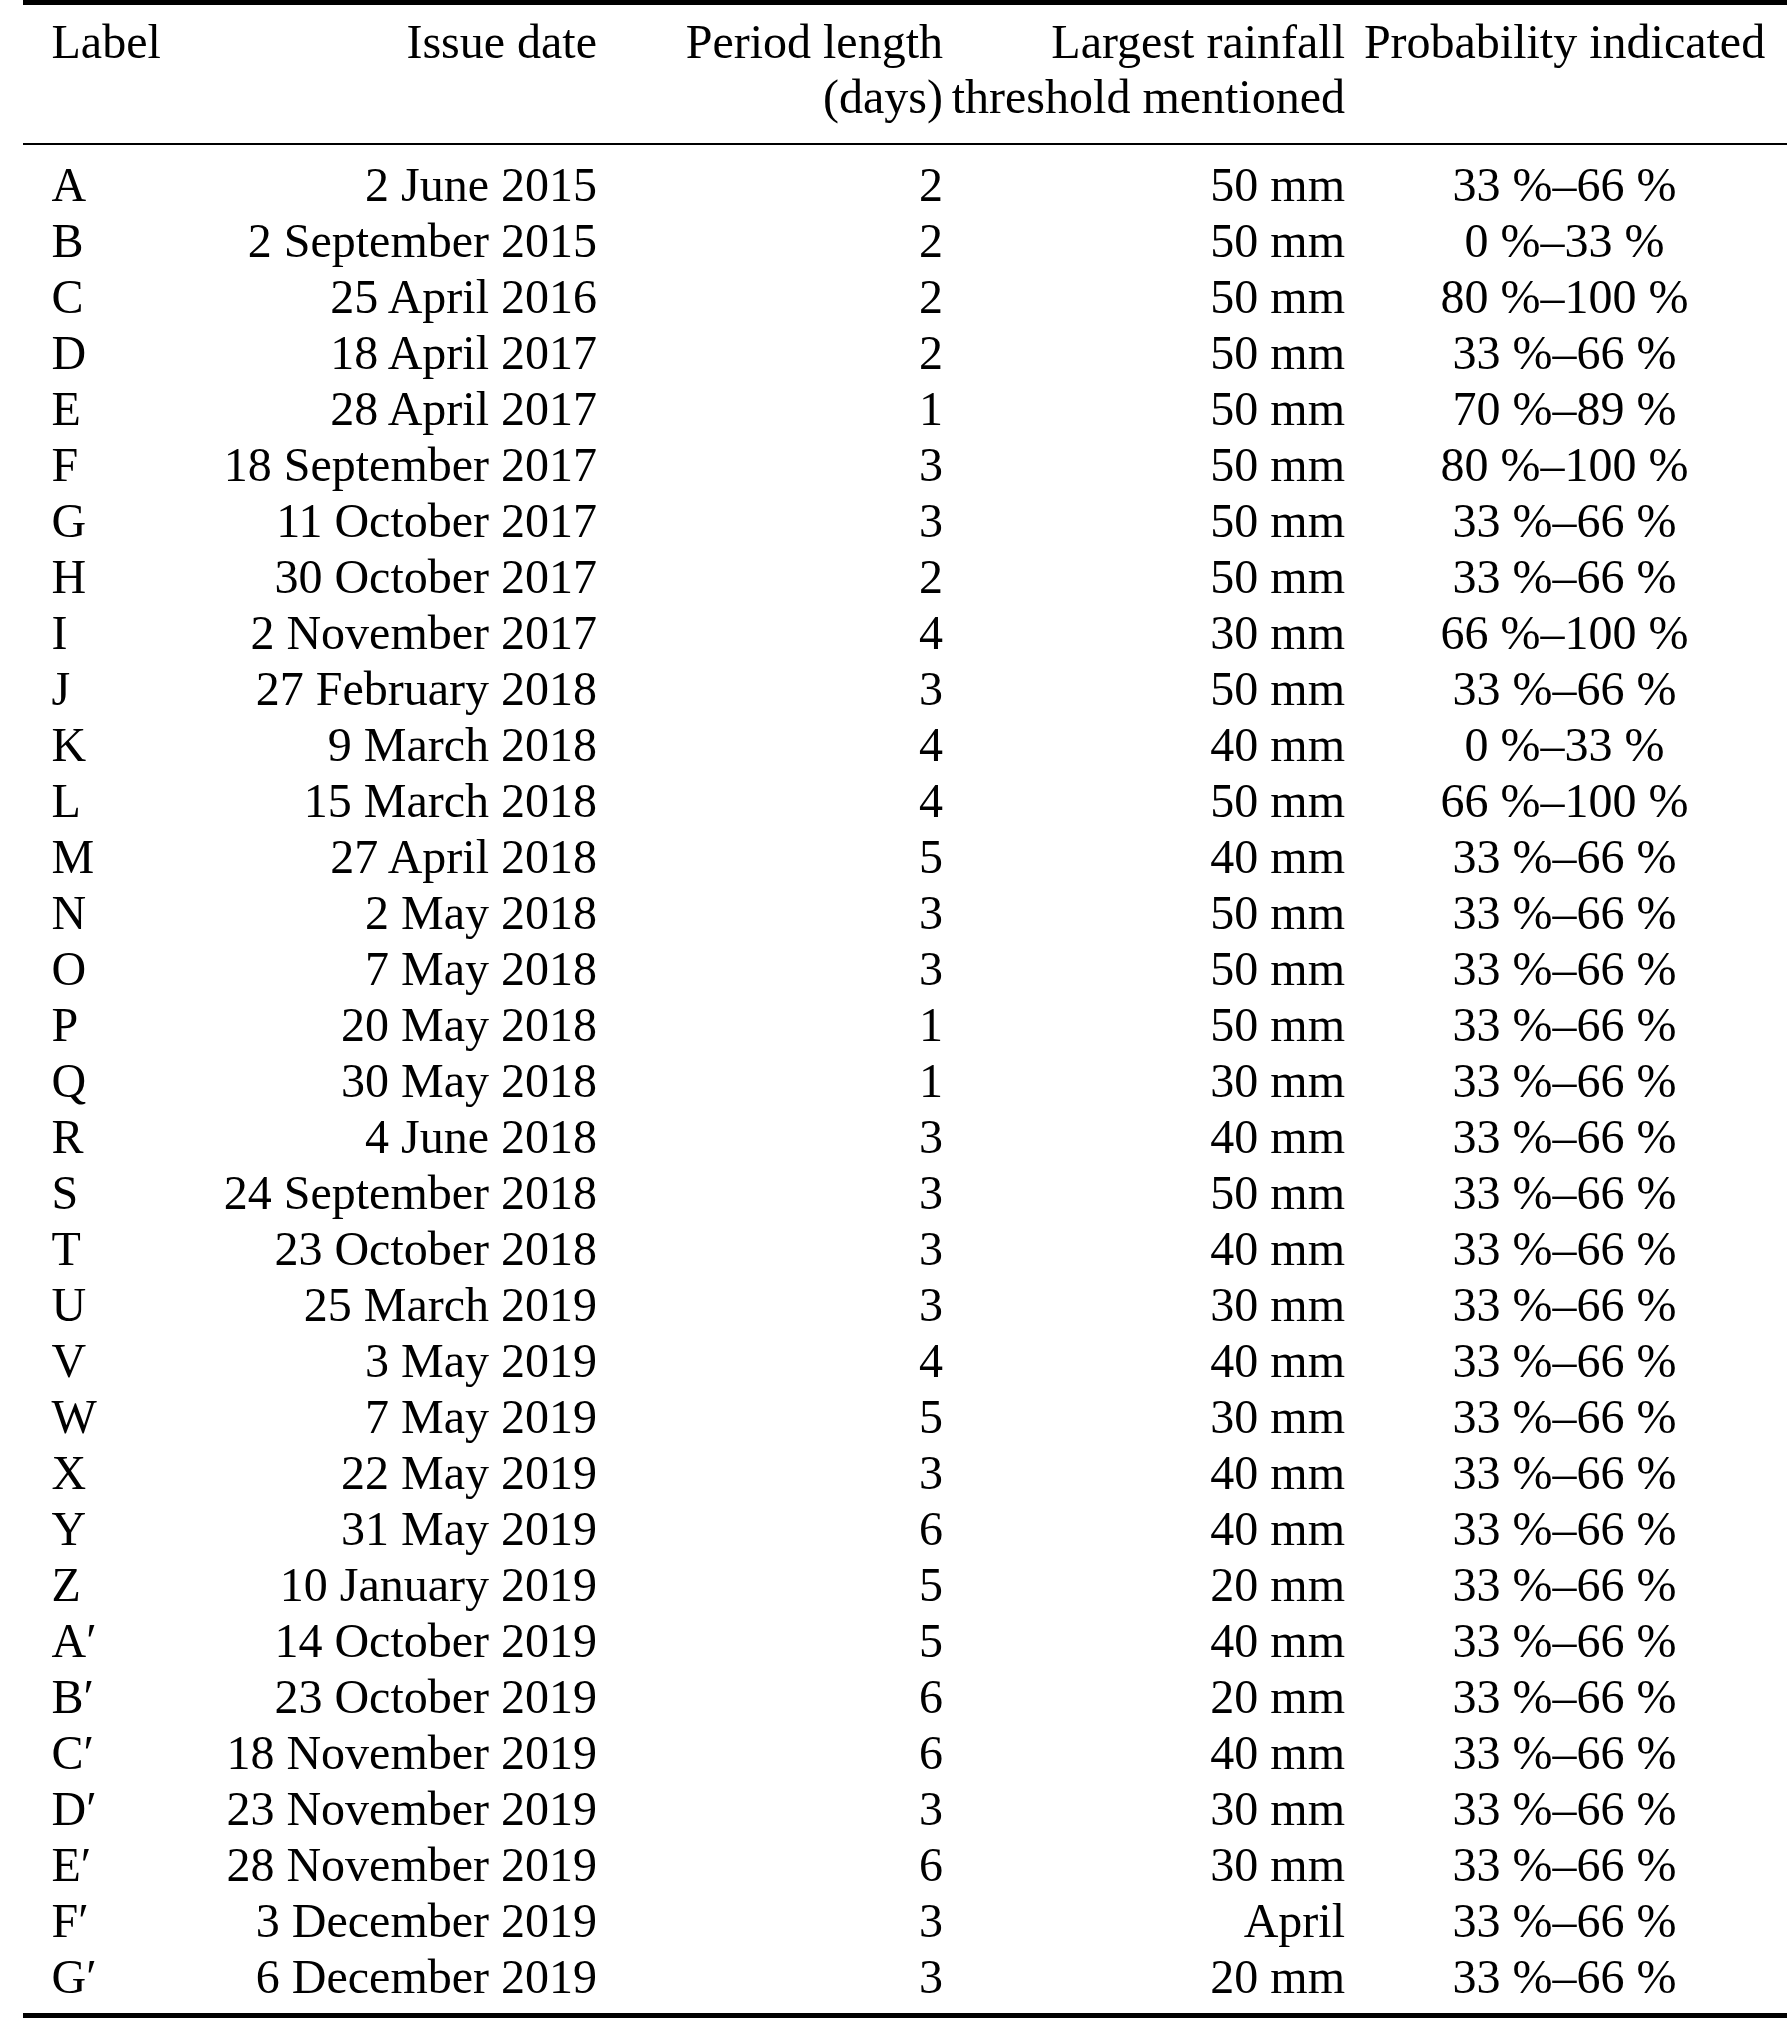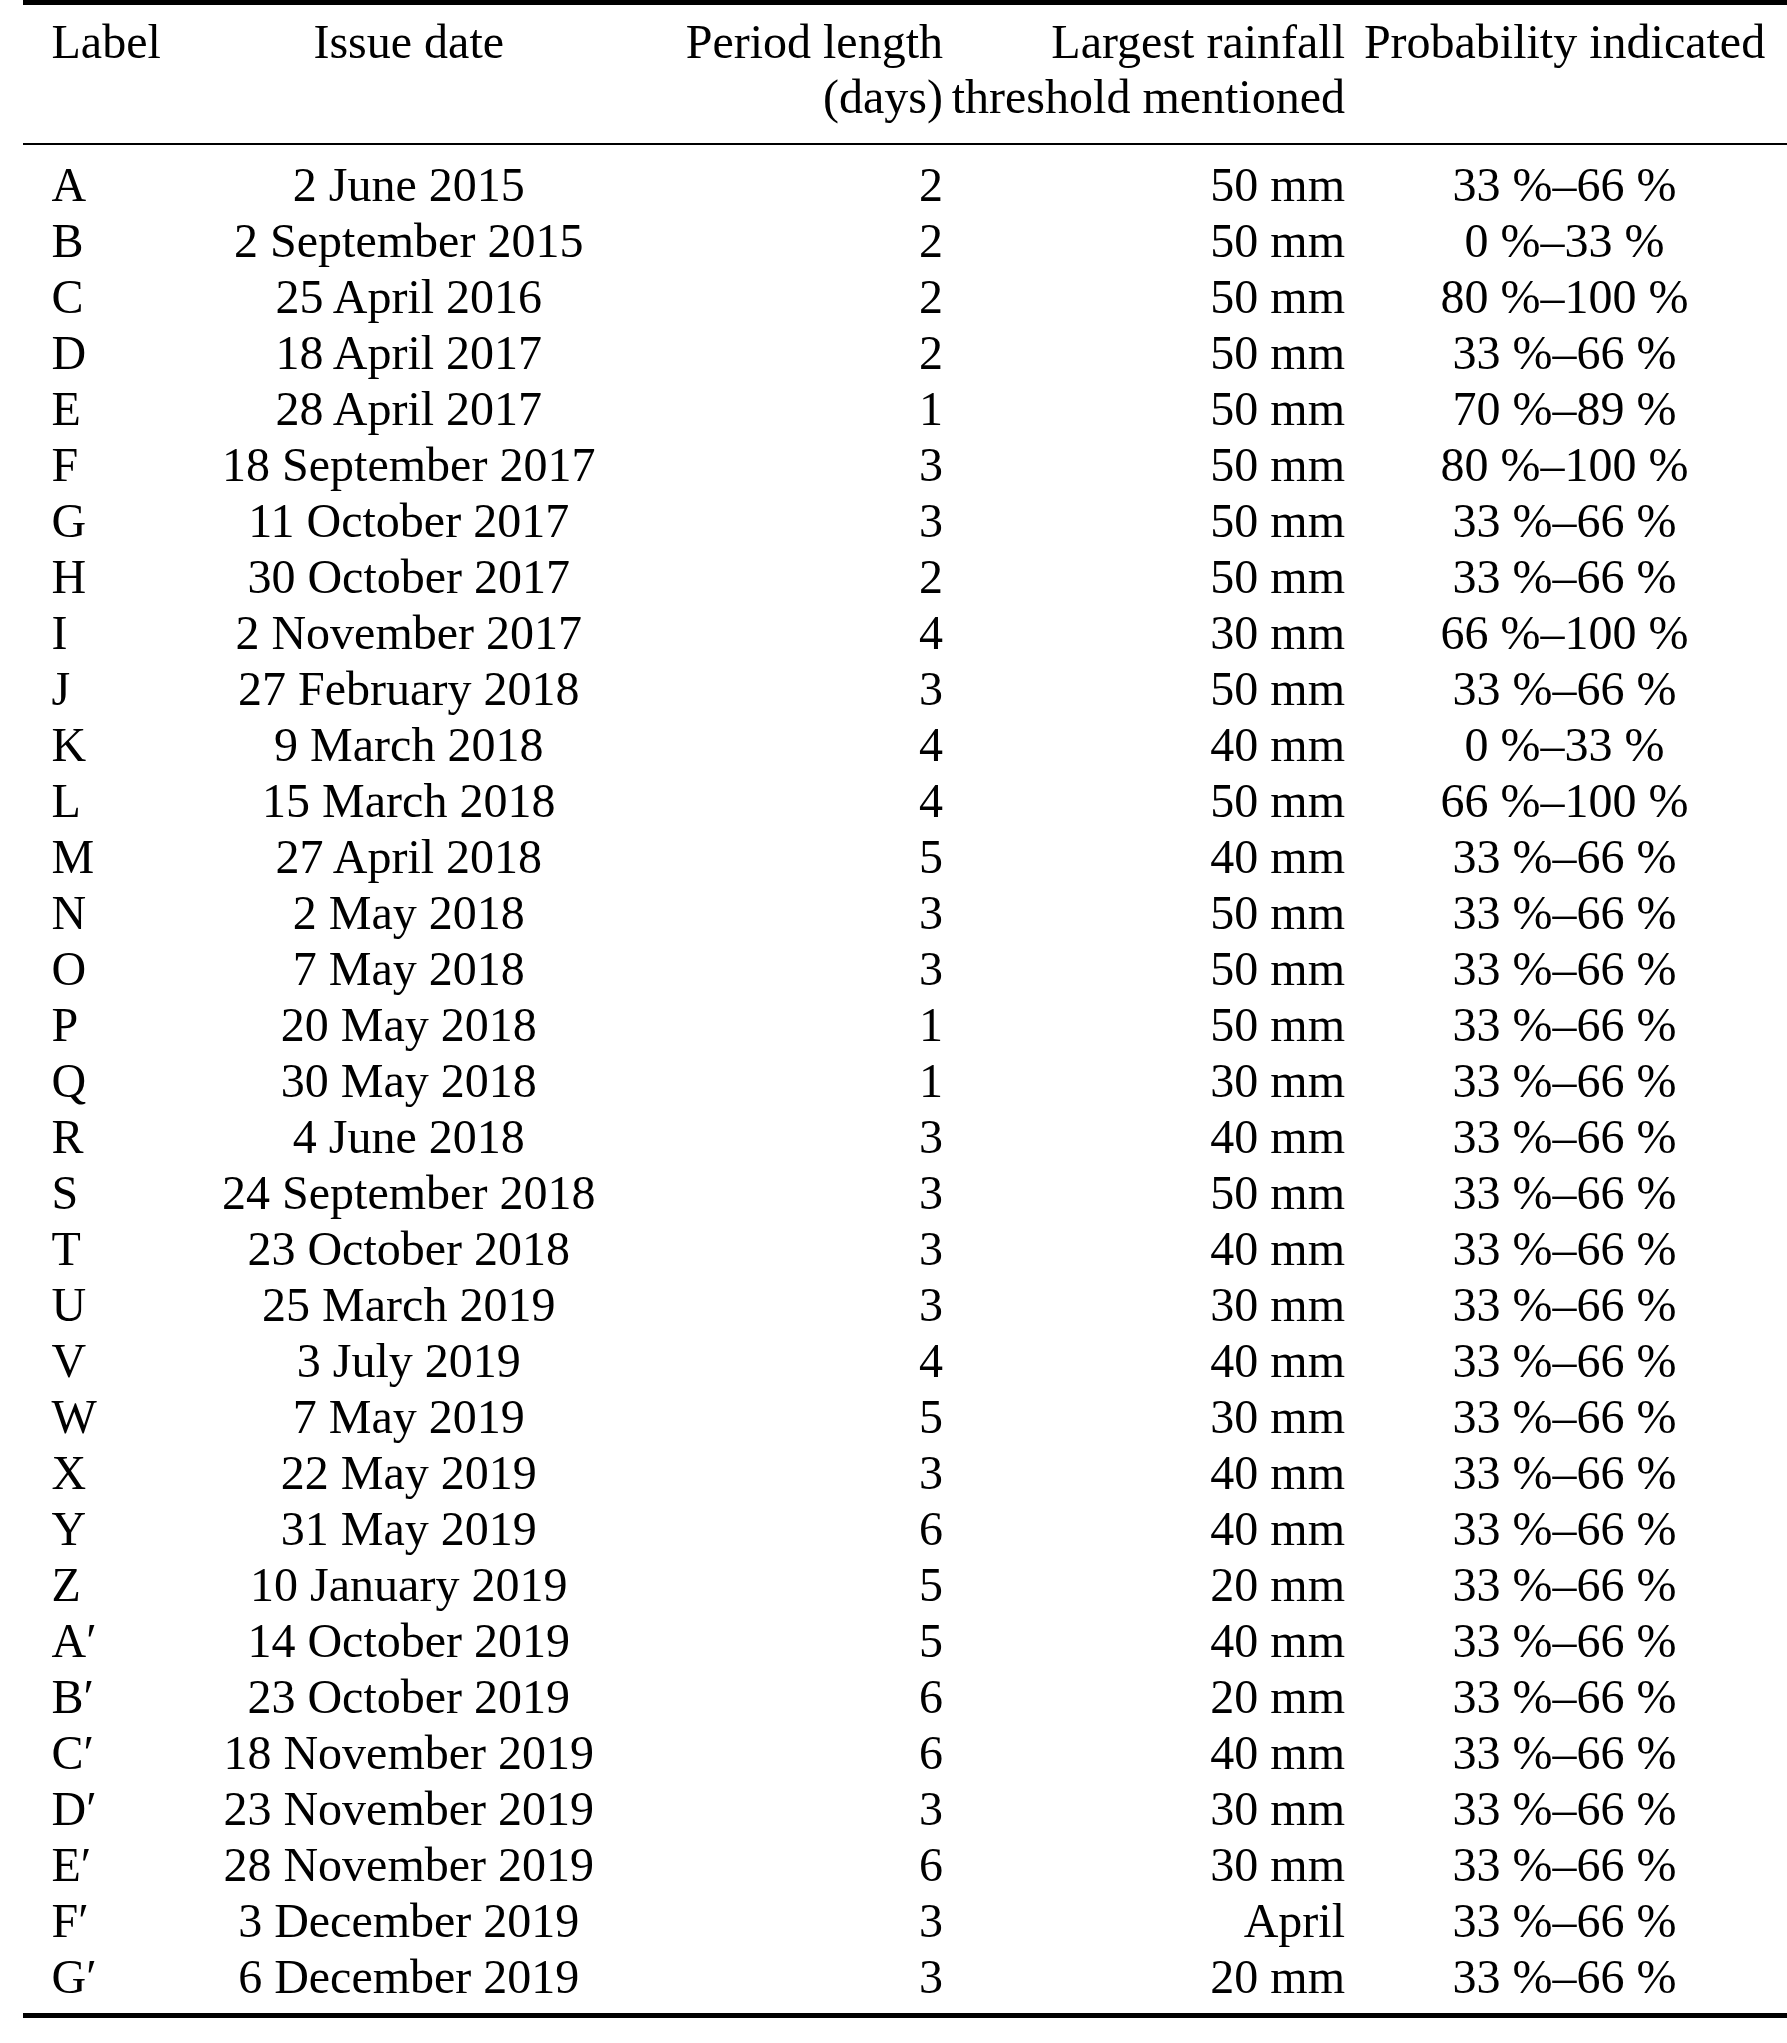--- a/index.html
+++ b/index.html
@@ -43,21 +43,21 @@
     height: 56px;
     line-height: 56px;
     padding-top: 0;
     padding-bottom: 0;
     white-space: nowrap;
   }
   tbody tr:first-child td { padding-top: 12px; }
   tbody tr:last-child td { padding-bottom: 8.6px; }
 
   th:nth-child(1), td:nth-child(1) { text-align: left; padding-left: 28.5px; }
-  th:nth-child(2), td:nth-child(2) { text-align: center; padding-left: 28.5px; }
+  th:nth-child(2), td:nth-child(2) { text-align: right; padding-left: 28.5px; }
   th:nth-child(3), td:nth-child(3) { text-align: right; }
   th:nth-child(4), td:nth-child(4) { text-align: right; }
   th:nth-child(5), td:nth-child(5) { text-align: center; padding-right: 28px; }
 
   .hline { display: block; }
 </style>
 </head>
 <body>
 
 <div class="fig">
@@ -233,21 +233,21 @@
         </tr>
         <tr>
           <td>U</td>
           <td>25 March 2019</td>
           <td>3</td>
           <td>30 mm</td>
           <td>33 %–66 %</td>
         </tr>
         <tr>
           <td>V</td>
-          <td>3 July 2019</td>
+          <td>3 May 2019</td>
           <td>4</td>
           <td>40 mm</td>
           <td>33 %–66 %</td>
         </tr>
         <tr>
           <td>W</td>
           <td>7 May 2019</td>
           <td>5</td>
           <td>30 mm</td>
           <td>33 %–66 %</td>

